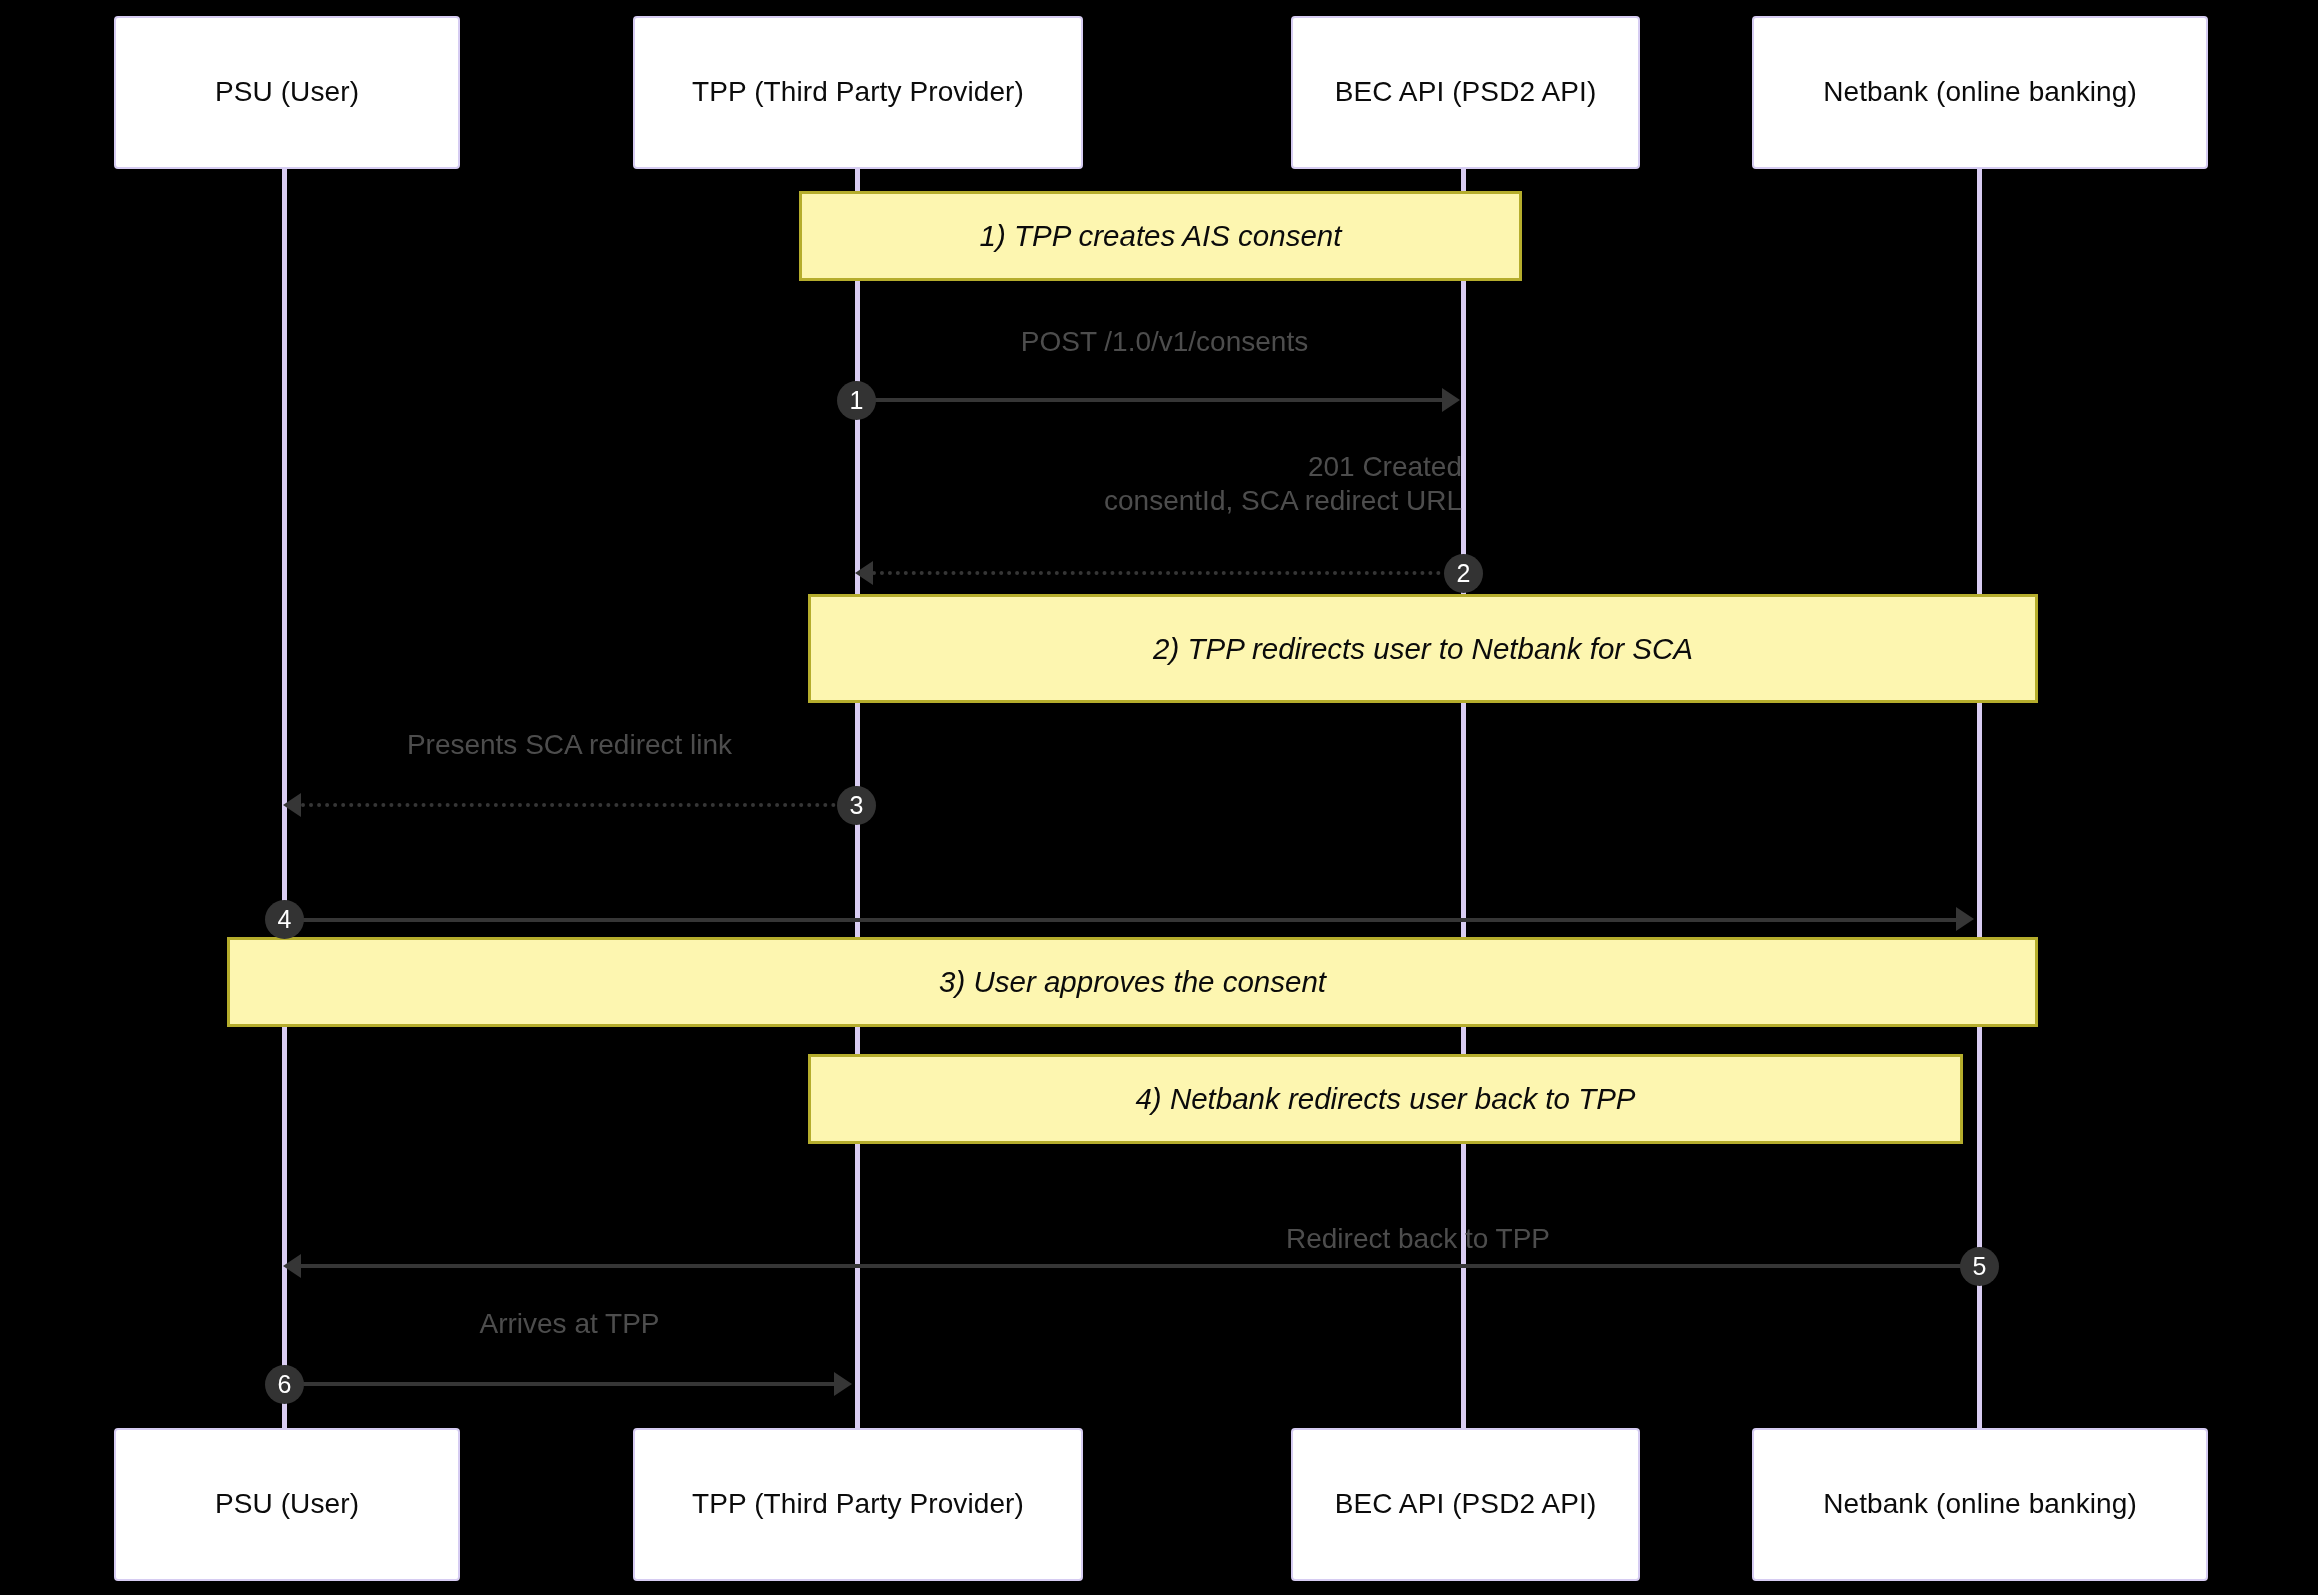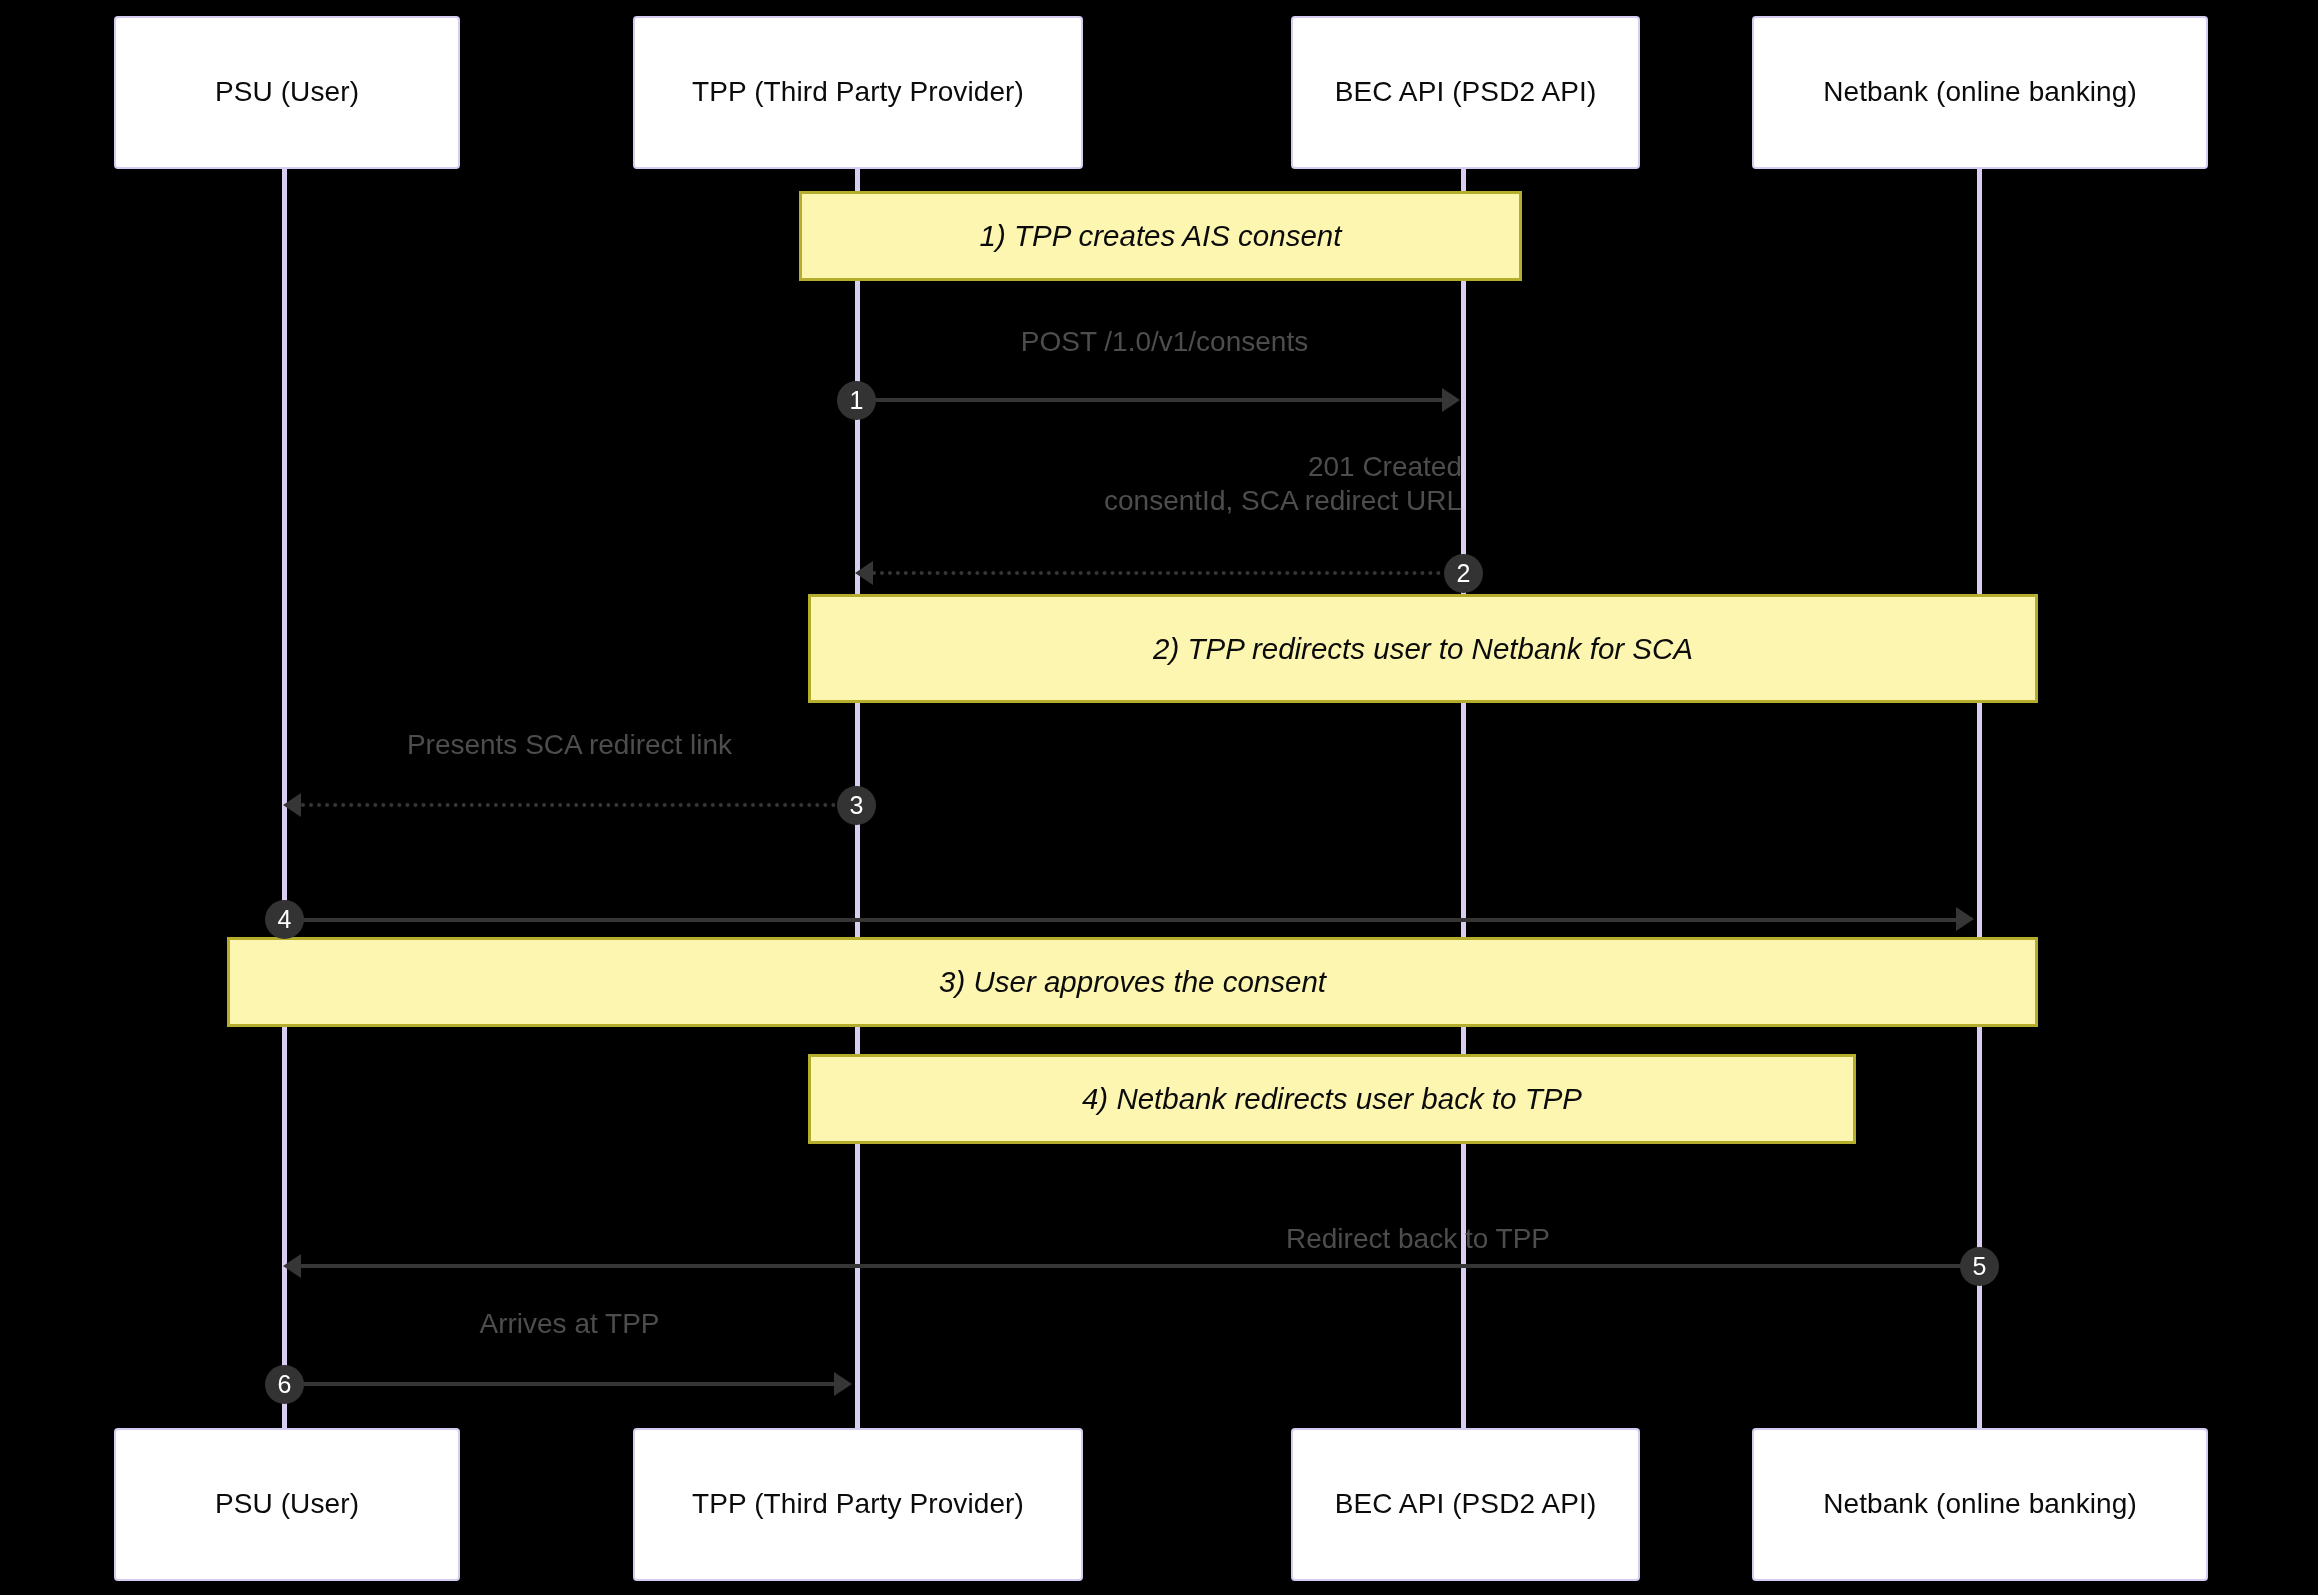--- a/index.html
+++ b/index.html
@@ -151,21 +151,21 @@
   <div class="seq-num" style="left:837px; top:786px;">3</div>
 
   <div class="msg-line" style="left:286px; top:918px; width:1671px;"></div>
   <div class="arrow-head right" style="left:1956px; top:907px;"></div>
   <div class="seq-num" style="left:265px; top:900px;">4</div>
 
   <div class="note" style="left:227px; top:937px; width:1811px; height:90px;">
     <span>3) User approves the consent</span>
   </div>
 
-  <div class="note" style="left:808px; top:1054px; width:1048px; height:90px;">
+  <div class="note" style="left:808px; top:1054px; width:1155px; height:90px;">
     <span>4) Netbank redirects user back to TPP</span>
   </div>
 
   <div class="msg-label" style="left:855px; top:1222px; width:1126px;">Redirect back to TPP</div>
   <div class="msg-line" style="left:301px; top:1264px; width:1681px;"></div>
   <div class="arrow-head left" style="left:283px; top:1254px;"></div>
   <div class="seq-num" style="left:1960px; top:1247px;">5</div>
 
   <div class="msg-label" style="left:281px; top:1307px; width:577px;">Arrives at TPP</div>
   <div class="msg-line" style="left:286px; top:1382px; width:563px;"></div>

